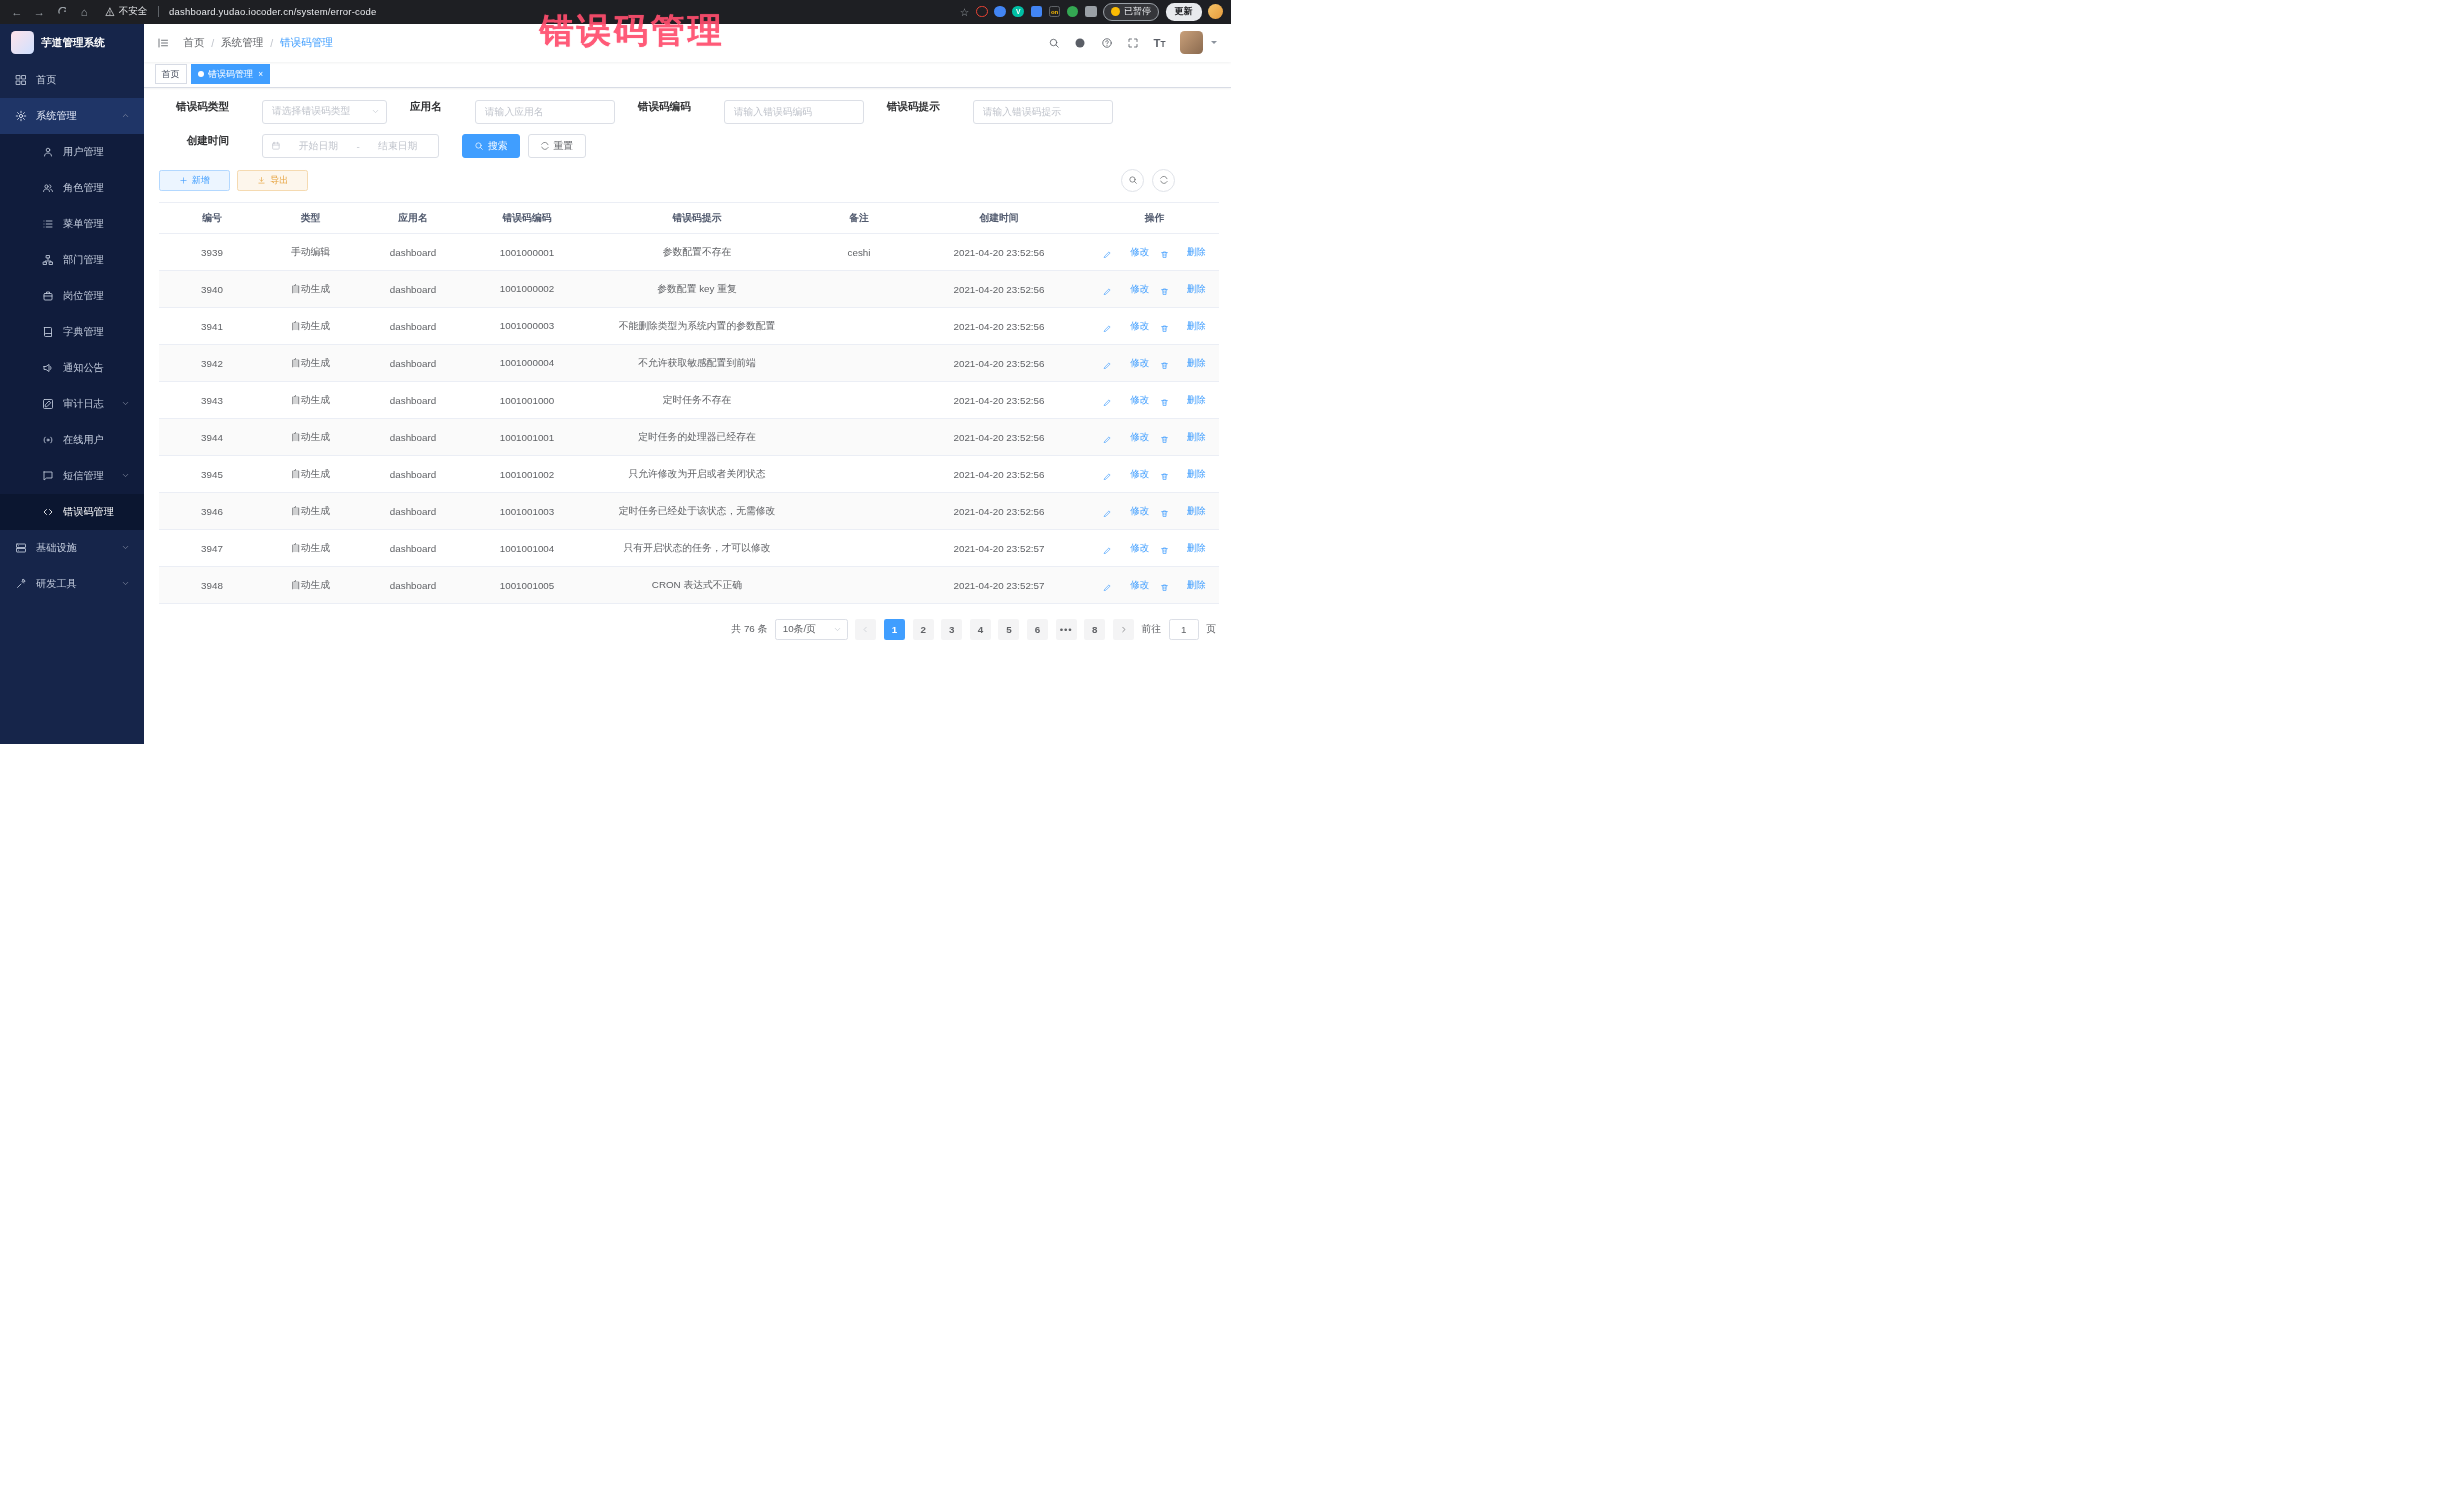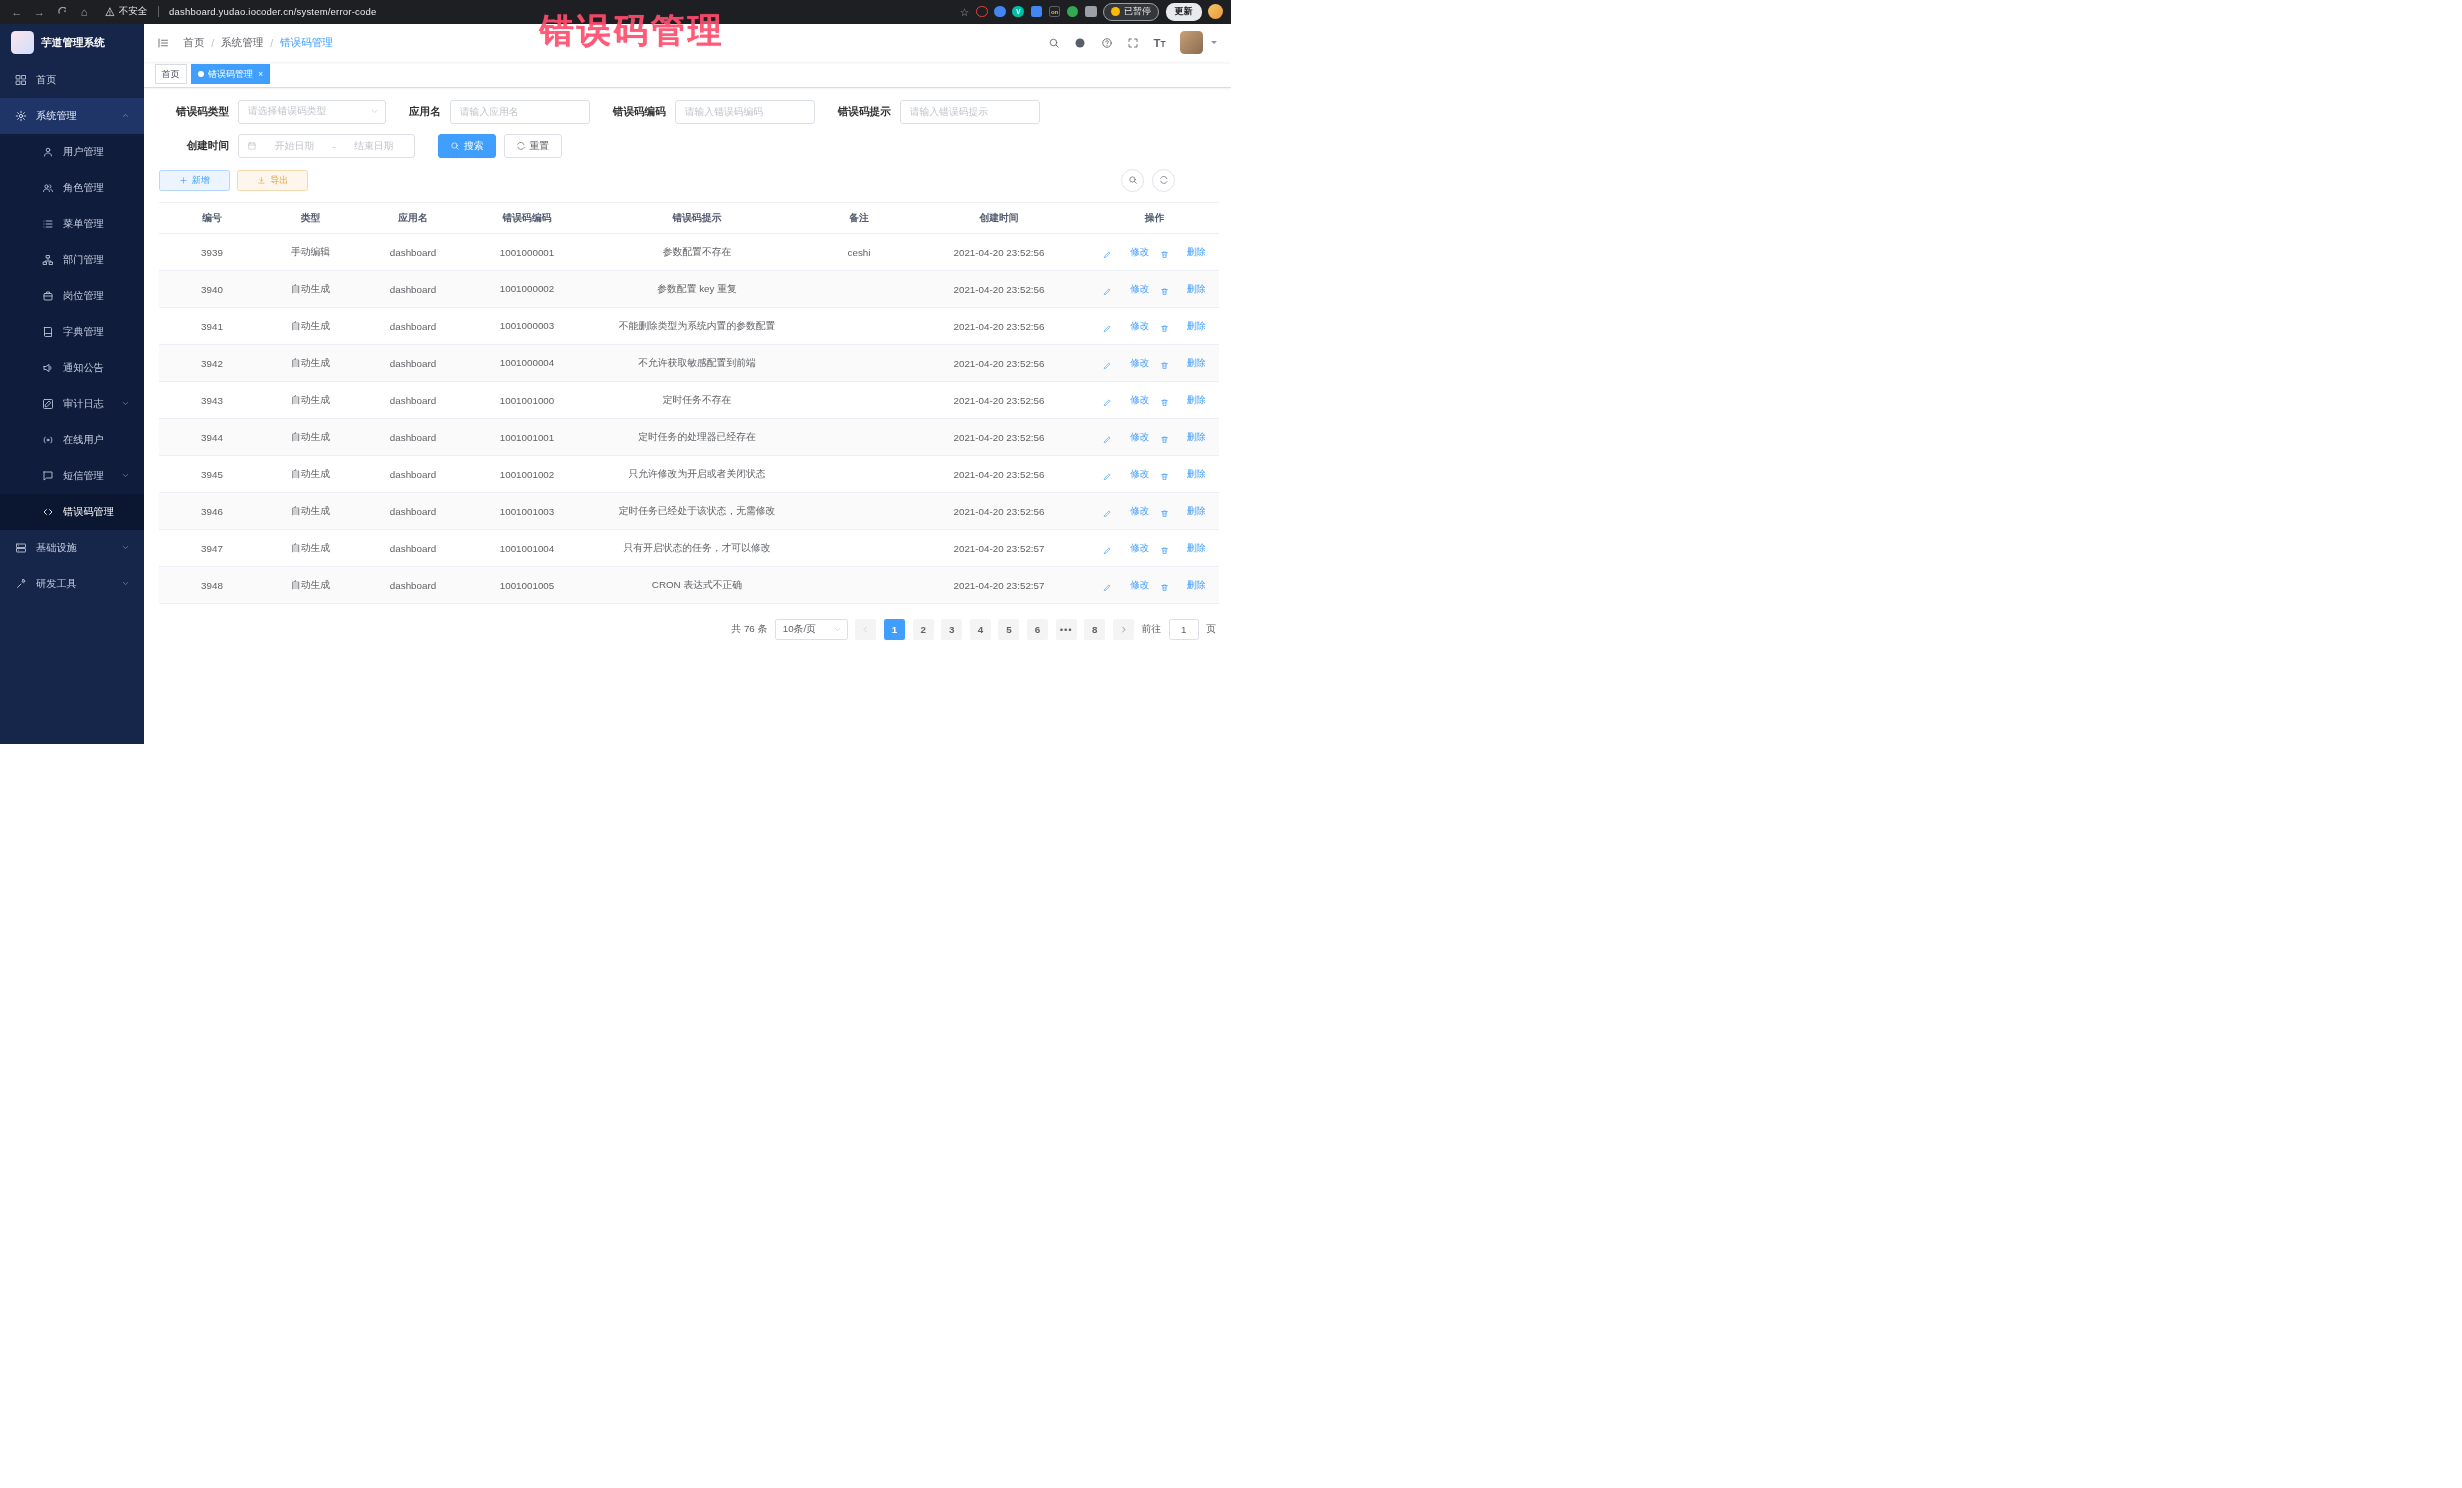--- a/index.html
+++ b/index.html
@@ -68,25 +68,25 @@
   .tags { height:26px; background:#fff; border-bottom:0.8px solid #d8dce5; box-shadow:0 0.8px 2.3px 0 rgba(0,0,0,.08); display:flex; align-items:center; padding:0 10.6px; gap:4.5px; position:relative; z-index:4; }
   .tag { height:19.7px; display:flex; align-items:center; gap:3.8px; border:0.8px solid #d8dce5; background:#fff; color:#495060; font-size:9px; padding:0 6px; cursor:pointer; }
   .tag.active { background:#409eff; border-color:#409eff; color:#fff; }
   .tag .dot { width:6px; height:6px; border-radius:50%; background:#fff; }
   .tag .close { font-size:8.3px; margin-left:1.5px; }
 
   
   .content { flex:1; padding:12px 12px 0 15px; overflow:hidden; }
 
   .form-row { display:flex; align-items:center; margin-bottom:10.6px; }
-  .fg { display:flex; align-items:center; margin-right:23px; }
+  .fg { display:flex; margin-right:23px;gap:24px; }
   .fg > label { font-size:10.6px; font-weight:700; color:#303133; margin-right:9px; white-space:nowrap; }
   label.wfix { width:70px; text-align:right; }
   .ctrl { height:24px; border:0.8px solid #dcdfe6; border-radius:3px; background:#fff; display:flex; align-items:center; }
-  .select { width:148px; padding:0 6px 0 9px; justify-content:space-between; color:#c0c4cc; cursor:pointer; }
+  .select { width:125px; padding:0 6px 0 9px; justify-content:space-between; color:#c0c4cc; cursor:pointer; }
   .select .val { font-size:9.8px; }
   .select .chev { color:#c0c4cc; }
   input.txt { width:140px; height:24px; border:0.8px solid #dcdfe6; border-radius:3px; padding:0 9px; font-size:9.8px; color:#606266; font-family:inherit; outline:none; }
   input.txt::placeholder { color:#c0c4cc; }
   .daterange { width:177px; padding:0 7.6px; gap:5.3px; color:#c0c4cc; }
   .daterange .cal { color:#c0c4cc; }
   .daterange .dph { flex:1; text-align:center; font-size:9.8px; }
   .daterange .sep { color:#c0c4cc; }
 
   .btn { display:inline-flex; align-items:center; justify-content:center; gap:3.8px; height:24px; padding:0 11.4px; border-radius:3px; font-size:9.8px; border:0.8px solid #dcdfe6; background:#fff; color:#606266; cursor:pointer; font-family:Liberation Serif, serif; }

